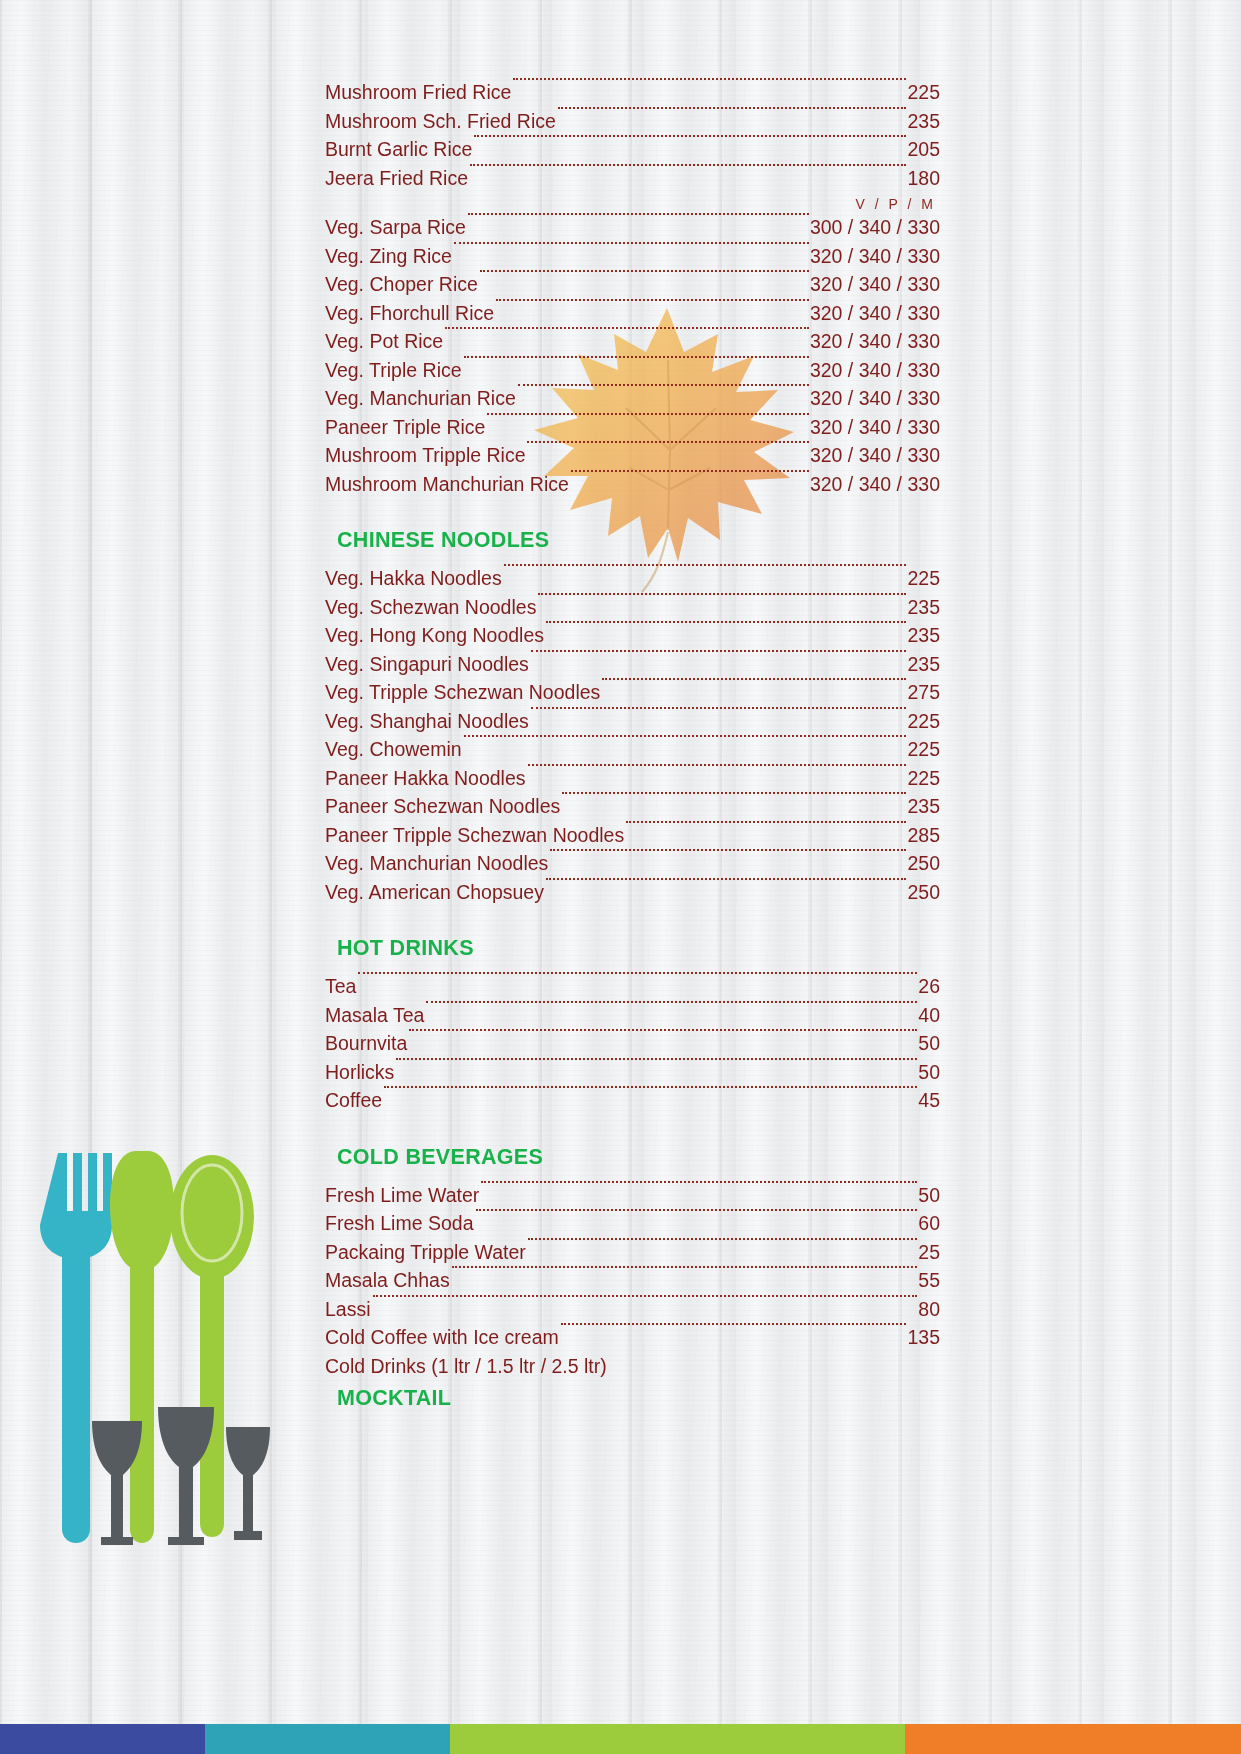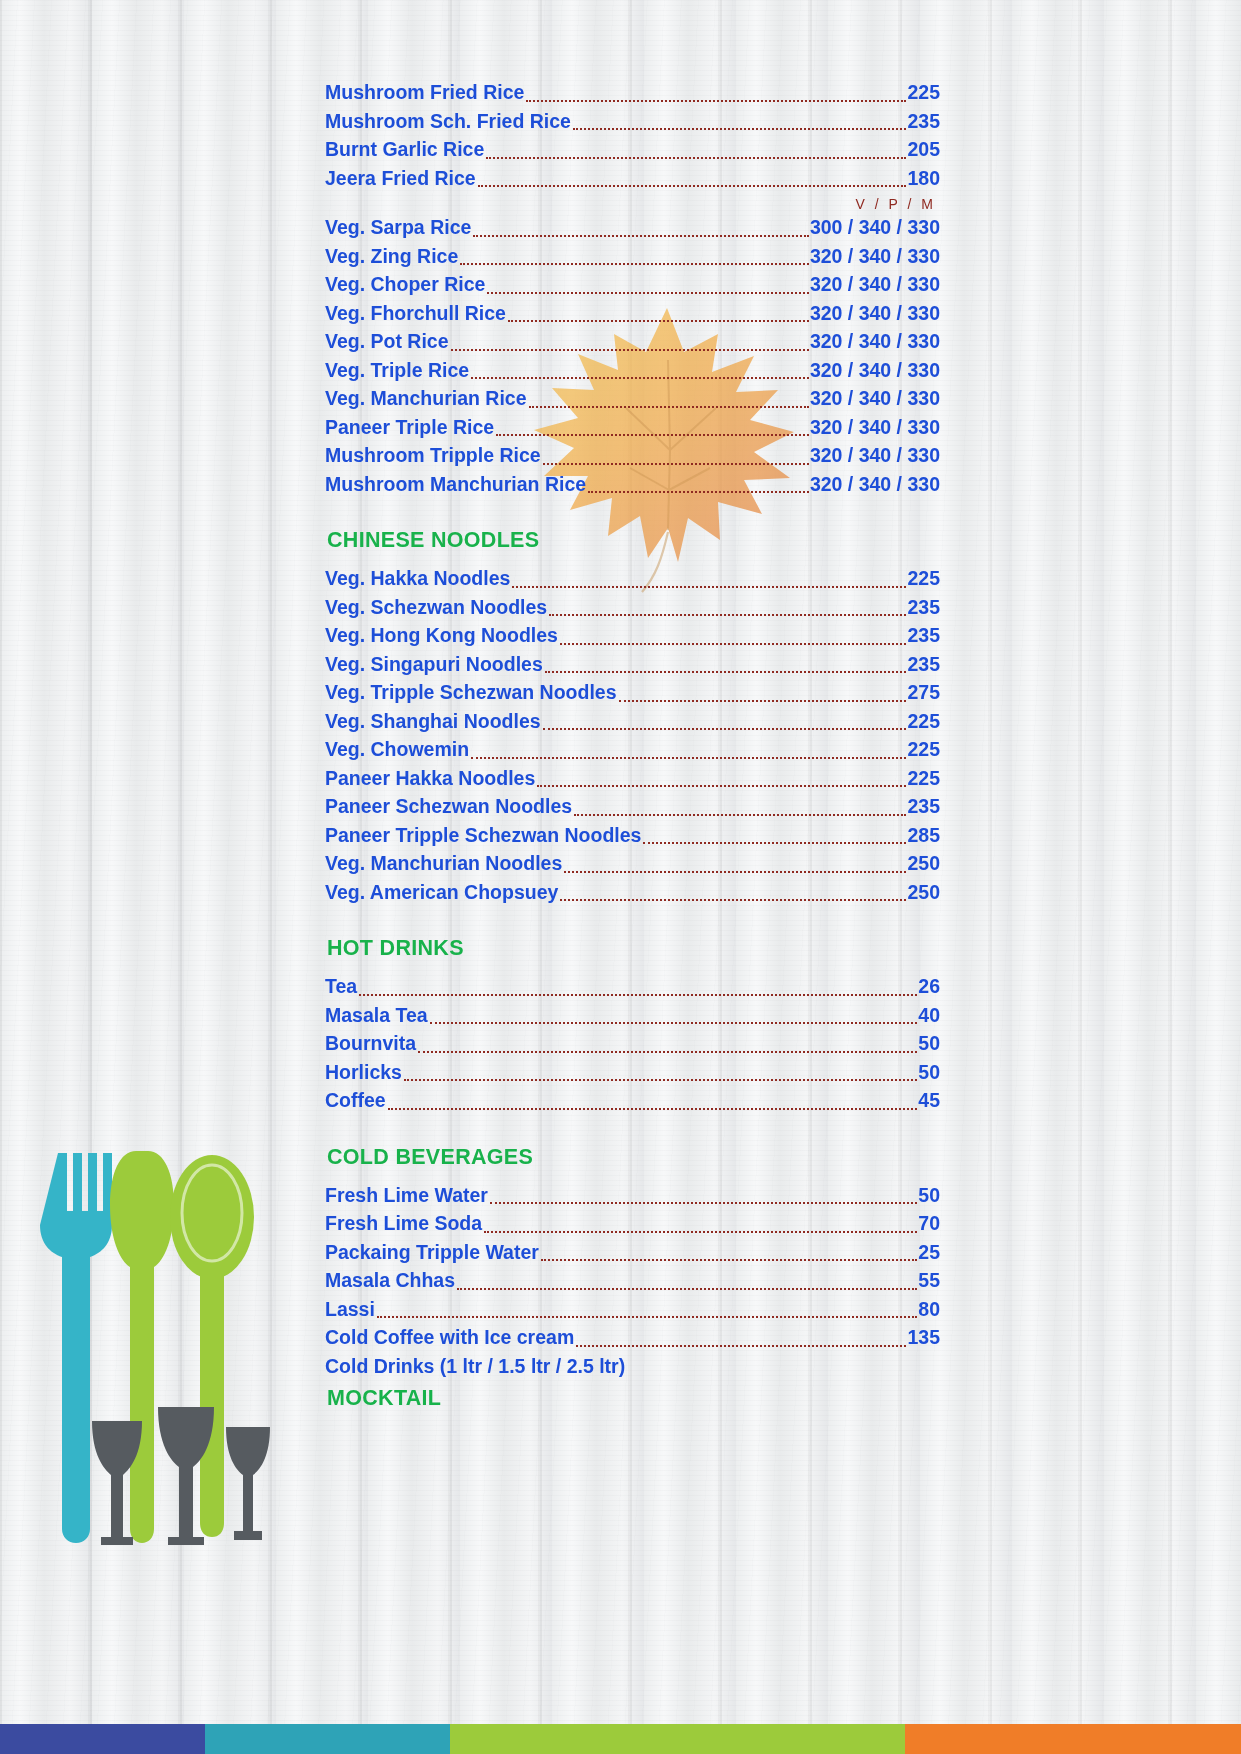--- a/index.html
+++ b/index.html
@@ -58,29 +58,29 @@
   
   #menu {
     position:absolute;
     left:325px; top:78px; width:615px;
   }
   .section-title {
     color:#18b24b;
     font-size:21.5px;
     font-weight:bold;
     letter-spacing:.3px;
-    margin: 30px 0 11px 2px;
+    margin: 30px 0 11px 12px;
   }
 
   .row {
     display:flex;
-    align-items:flex-end;
-    color:#1d4ed8;
+    align-items:flex-start;
+    color:#7f1d1d;
     font-size:19.5px;
-    font-weight:bold;
+    font-weight:normal;
     line-height:28.5px;
     white-space:nowrap;
   }
   .row .name { flex:0 0 auto; }
   .row .dots {
     flex:1 1 auto;
     overflow:hidden;
     margin:0 1px 5px 2px;
     border-bottom: 2px dotted #8f2a21;
     height:1px;
@@ -319,21 +319,21 @@
   <div class="section-title">COLD BEVERAGES</div>
   <div>
     <div class="row">
       <span class="name">Fresh Lime Water</span>
       <span class="dots"></span>
       <span class="price">50</span>
     </div>
     <div class="row">
       <span class="name">Fresh Lime Soda</span>
       <span class="dots"></span>
-      <span class="price">70</span>
+      <span class="price">60</span>
     </div>
     <div class="row">
       <span class="name">Packaing Tripple Water</span>
       <span class="dots"></span>
       <span class="price">25</span>
     </div>
     <div class="row">
       <span class="name">Masala Chhas</span>
       <span class="dots"></span>
       <span class="price">55</span>

